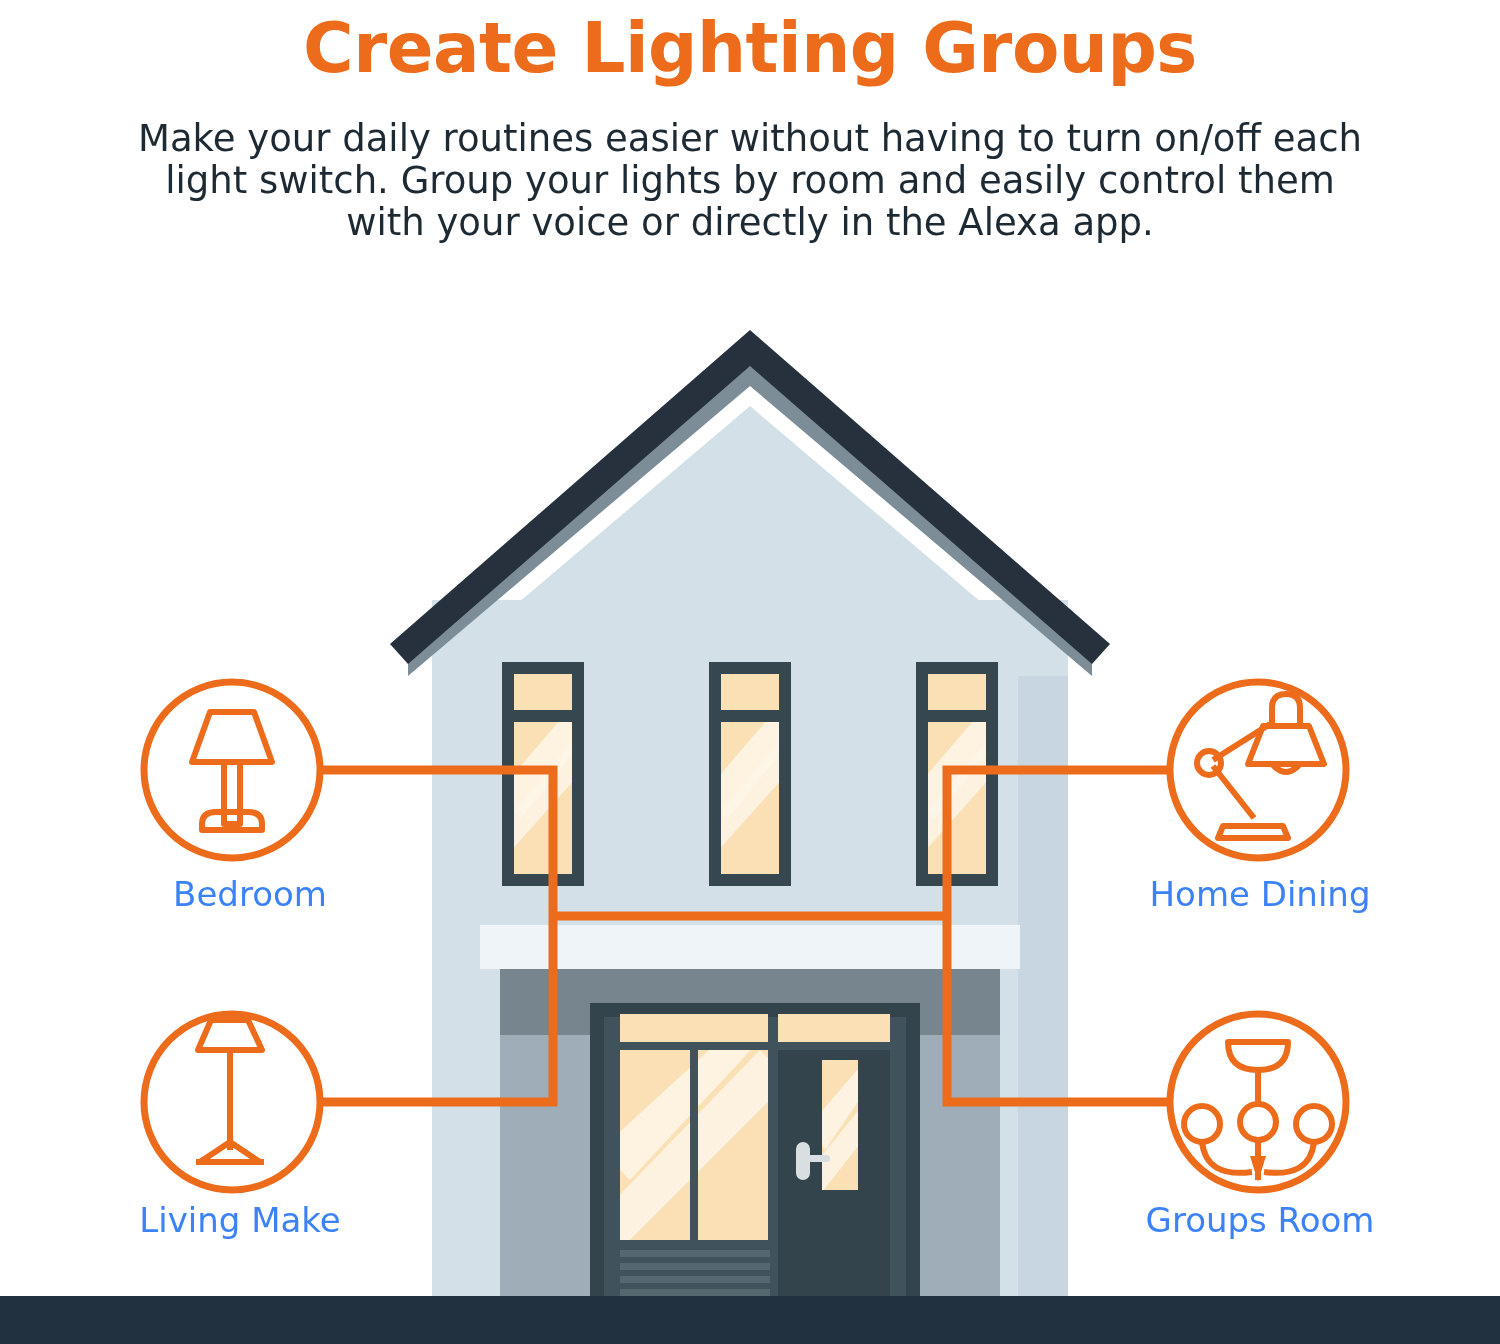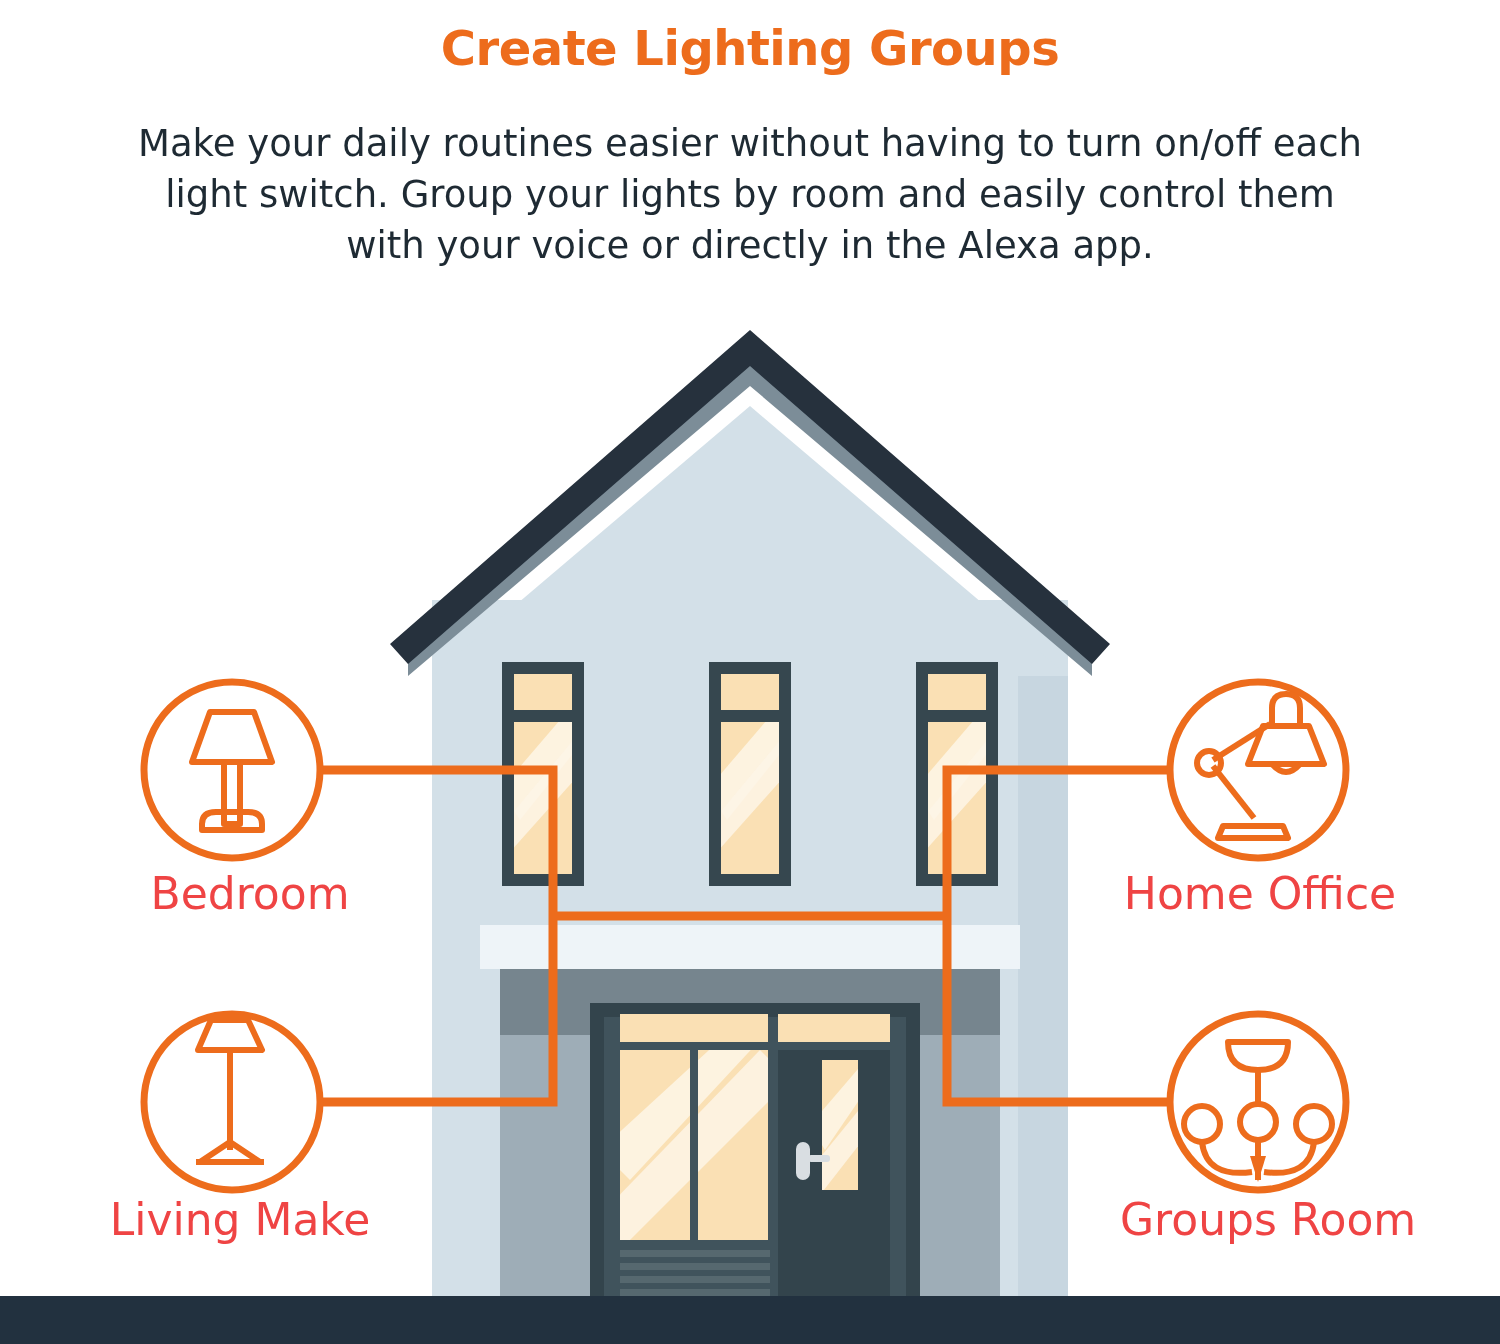--- a/index.html
+++ b/index.html
@@ -25,56 +25,56 @@
   #header {
     position: absolute;
     left: 0;
     top: 0;
     width: 1500px;
     text-align: center;
   }
   #title {
     margin: 0;
     padding-top: 4px;
-    font-size: 48px;
+    font-size: 69px;
     line-height: 88px;
     font-weight: 700;
     letter-spacing: -0.5px;
     color: #ED6C1C;
     font-family: "DejaVu Sans", "Liberation Sans", sans-serif;
   }
   #subtitle {
     margin: 0 auto;
     padding-top: 26px;
     width: 1250px;
     font-size: 37px;
-    line-height: 51px;
+    line-height: 42px;
     font-weight: 400;
     color: #1E2A33;
   }
 
   
   #stage {
     position: absolute;
     left: 0;
     top: 0;
     width: 1500px;
     height: 1344px;
   }
   #stage svg {
     display: block;
   }
 
   
   .room-label {
     position: absolute;
-    font-size: 44px;
+    font-size: 34px;
     line-height: 40px;
     font-weight: 400;
-    color: #ef4444;
+    color: #3b82f6;
     white-space: nowrap;
     text-align: center;
   }
   #label-bedroom      { left: 110px;  top: 874px;  width: 280px; }
   #label-living-room  { left: 100px;  top: 1200px; width: 280px; }
   #label-home-office  { left: 1120px; top: 874px;  width: 280px; }
   #label-dining-room  { left: 1120px; top: 1200px; width: 280px; }
 </style>
 </head>
 <body>
@@ -247,16 +247,16 @@
     </svg>
   </div>
 
   <div id="header">
     <h1 id="title">Create Lighting Groups</h1>
     <p id="subtitle">Make your daily routines easier without having to turn on/off each light switch. Group your lights by room and easily control them with your voice or directly in the Alexa app.</p>
   </div>
 
   <div class="room-label" id="label-bedroom">Bedroom</div>
   <div class="room-label" id="label-living-room">Living Make</div>
-  <div class="room-label" id="label-home-office">Home Office</div>
+  <div class="room-label" id="label-home-office">Home Dining</div>
   <div class="room-label" id="label-dining-room">Groups Room</div>
 
 </div>
 
 </body></html>

